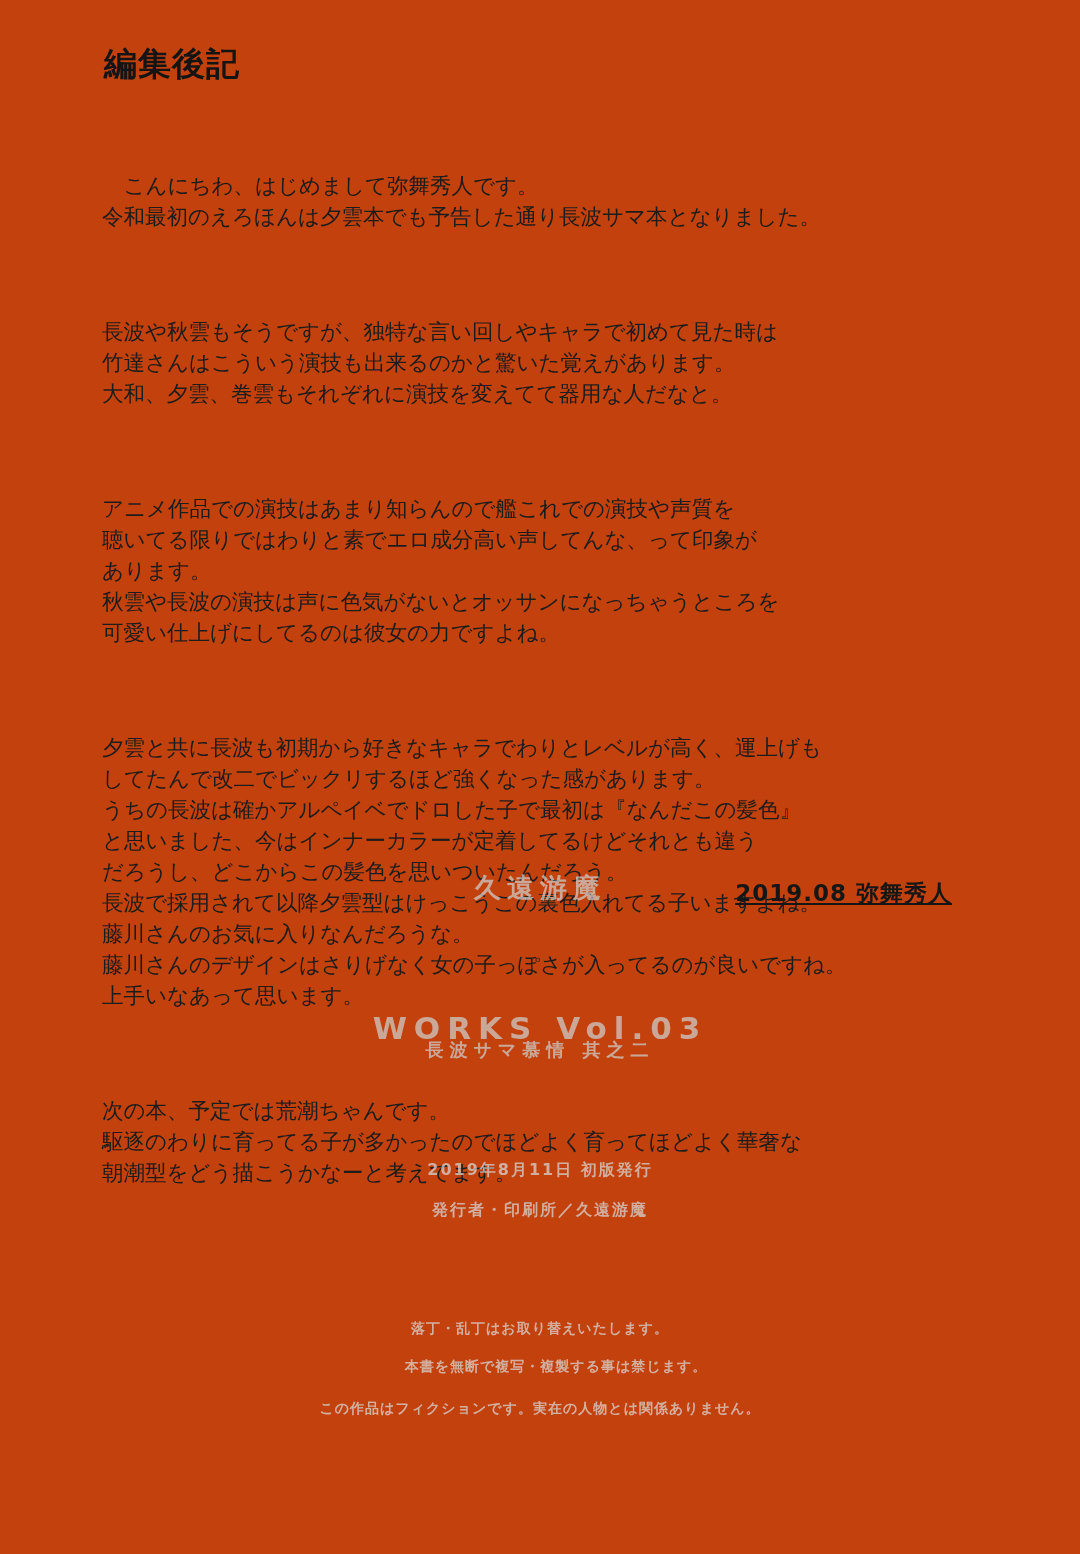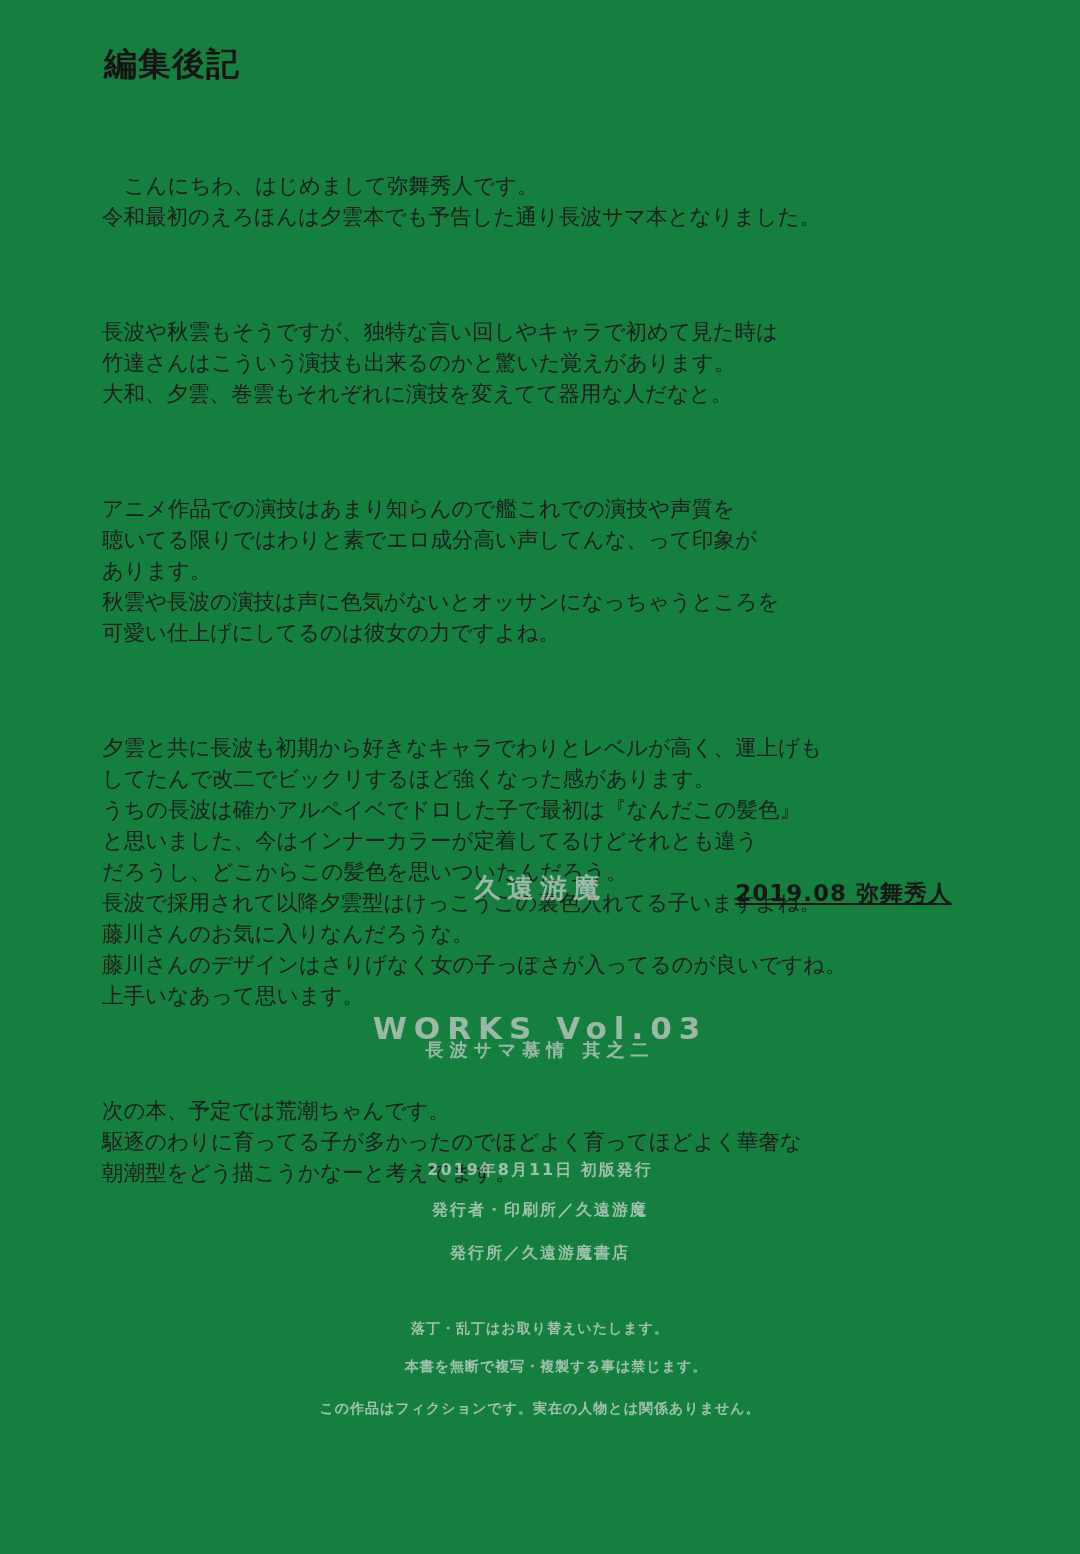--- a/index.html
+++ b/index.html
@@ -11,21 +11,21 @@
     height: 1554px;
     background: #ffffff;
     font-family: "DejaVu Sans", "Liberation Sans", sans-serif;
     color: #1a1a1a;
     position: relative;
     overflow: hidden;
   }
   .page {
     position: absolute;
     inset: 0;
-    background: #15803d;
+    background: #c2410c;
   }
   .title {
     position: absolute;
     left: 104px;
     top: 42px;
     font-size: 33px;
     font-weight: 700;
     letter-spacing: 1px;
     color: #141414;
   }
@@ -121,19 +121,18 @@
 朝潮型をどう描こうかなーと考えてます。</p>
   </div>
 
   <div class="signature">2019.08 弥舞秀人</div>
 
   <div class="bleed bleed-1">久遠游魔</div>
   <div class="bleed bleed-3">WORKS Vol.03</div>
   <div class="bleed bleed-4">長波サマ慕情 其之二</div>
   <div class="bleed bleed-5">2019年8月11日 初版発行</div>
   <div class="bleed bleed-6">発行者・印刷所／久遠游魔</div>
-  <div class="bleed bleed-7">発行所／久遠游魔書店</div>
   <div class="bleed bleed-8">落丁・乱丁はお取り替えいたします。</div>
   <div class="bleed bleed-9">本書を無断で複写・複製する事は禁じます。</div>
   <div class="bleed bleed-10">この作品はフィクションです。実在の人物とは関係ありません。</div>
 
 
 </div>
 
 </body></html>

